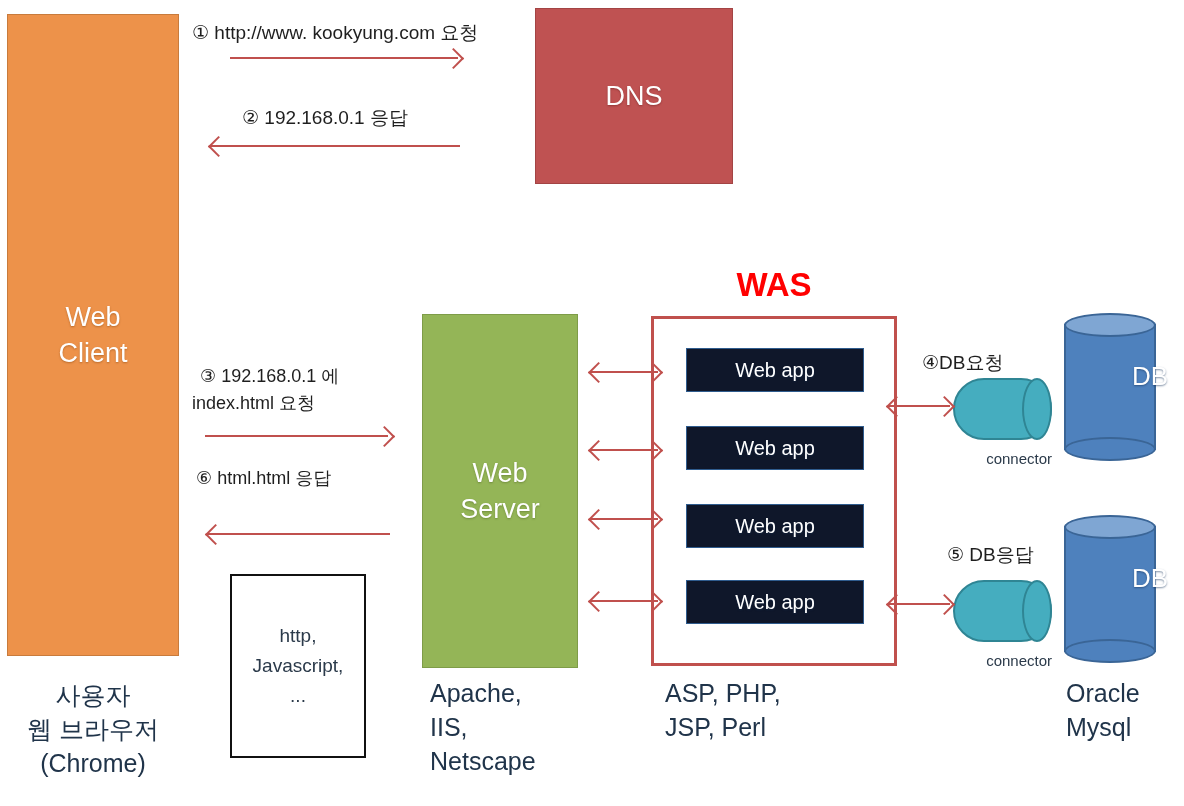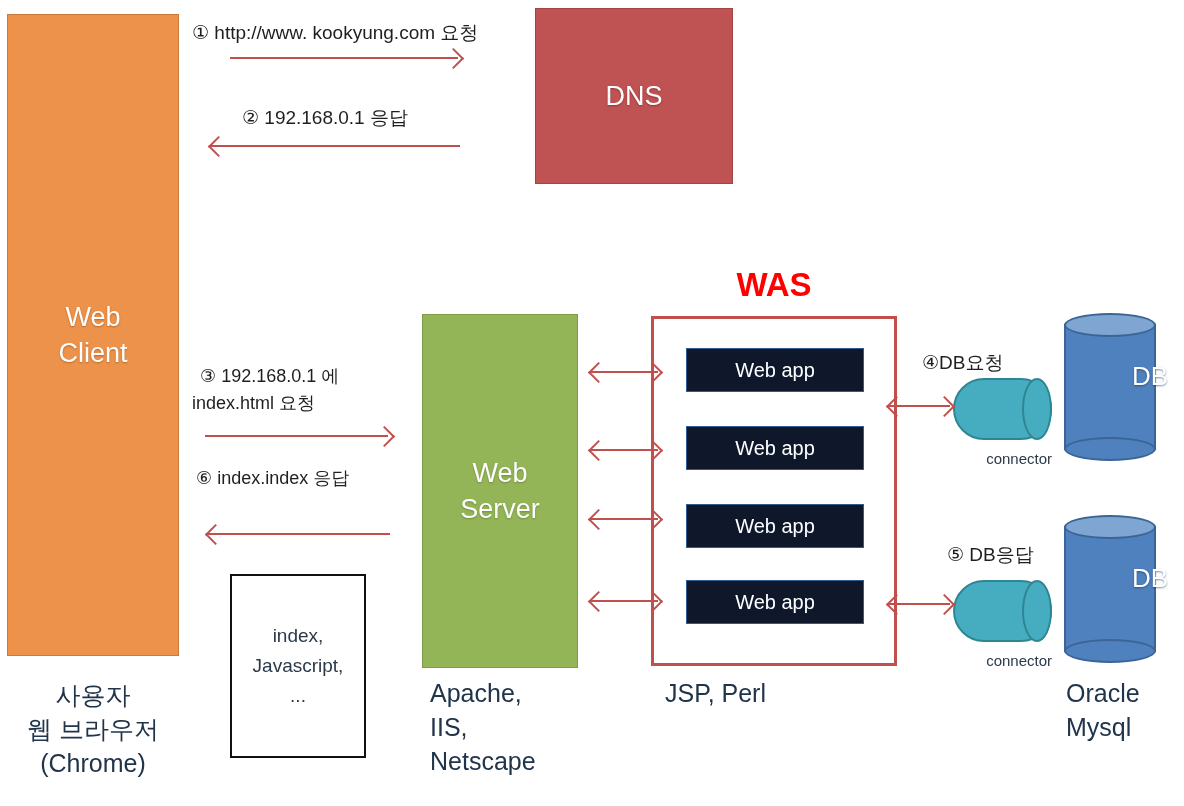--- a/index.html
+++ b/index.html
@@ -125,21 +125,21 @@
 
   <div class="box webserver-box">
     <div>
       <div>Web</div>
       <div>Server</div>
     </div>
   </div>
 
   <div class="box artifact-box">
     <div>
-      <div>index,</div>
+      <div>http,</div>
       <div>Javascript,</div>
       <div>...</div>
     </div>
   </div>
 
   <div class="was-title">WAS</div>
   <div class="was-frame"></div>
 
   <div class="webapp" style="top:348px;">
     <span>Web app</span>
@@ -186,21 +186,21 @@
 
   <div class="txt step-label" style="left:242px;top:105px;">② 192.168.0.1 응답</div>
   <div class="arrow" style="left:210px;top:145px;width:250px;"></div>
   <div class="chev l" style="left:211px;top:139px;"></div>
 
   <div class="txt step-label small" style="left:200px;top:364px;">③ 192.168.0.1 에</div>
   <div class="txt step-label small" style="left:192px;top:391px;">index.html 요청</div>
   <div class="arrow" style="left:205px;top:435px;width:183px;"></div>
   <div class="chev r" style="left:377px;top:429px;"></div>
 
-  <div class="txt step-label small" style="left:196px;top:466px;">⑥ index.index 응답</div>
+  <div class="txt step-label small" style="left:196px;top:466px;">⑥ html.html 응답</div>
   <div class="arrow" style="left:207px;top:533px;width:183px;"></div>
   <div class="chev l" style="left:208px;top:527px;"></div>
 
   <div class="arrow" style="left:590px;top:371px;width:68px;"></div>
   <div class="chev l" style="left:591px;top:365px;"></div>
   <div class="chev r" style="left:645px;top:365px;"></div>
 
   <div class="arrow" style="left:590px;top:449px;width:68px;"></div>
   <div class="chev l" style="left:591px;top:443px;"></div>
   <div class="chev r" style="left:645px;top:443px;"></div>
@@ -229,20 +229,21 @@
     <div>(Chrome)</div>
   </div>
 
   <div class="txt caption" style="left:430px;top:676px;">
     <div>Apache,</div>
     <div>IIS,</div>
     <div>Netscape</div>
   </div>
 
   <div class="txt caption" style="left:665px;top:676px;">
+    <div>ASP, PHP,</div>
     <div>JSP, Perl</div>
   </div>
 
 
   <div class="txt caption" style="left:1066px;top:676px;">
     <div>Oracle</div>
     <div>Mysql</div>
   </div>
 
 </div>

